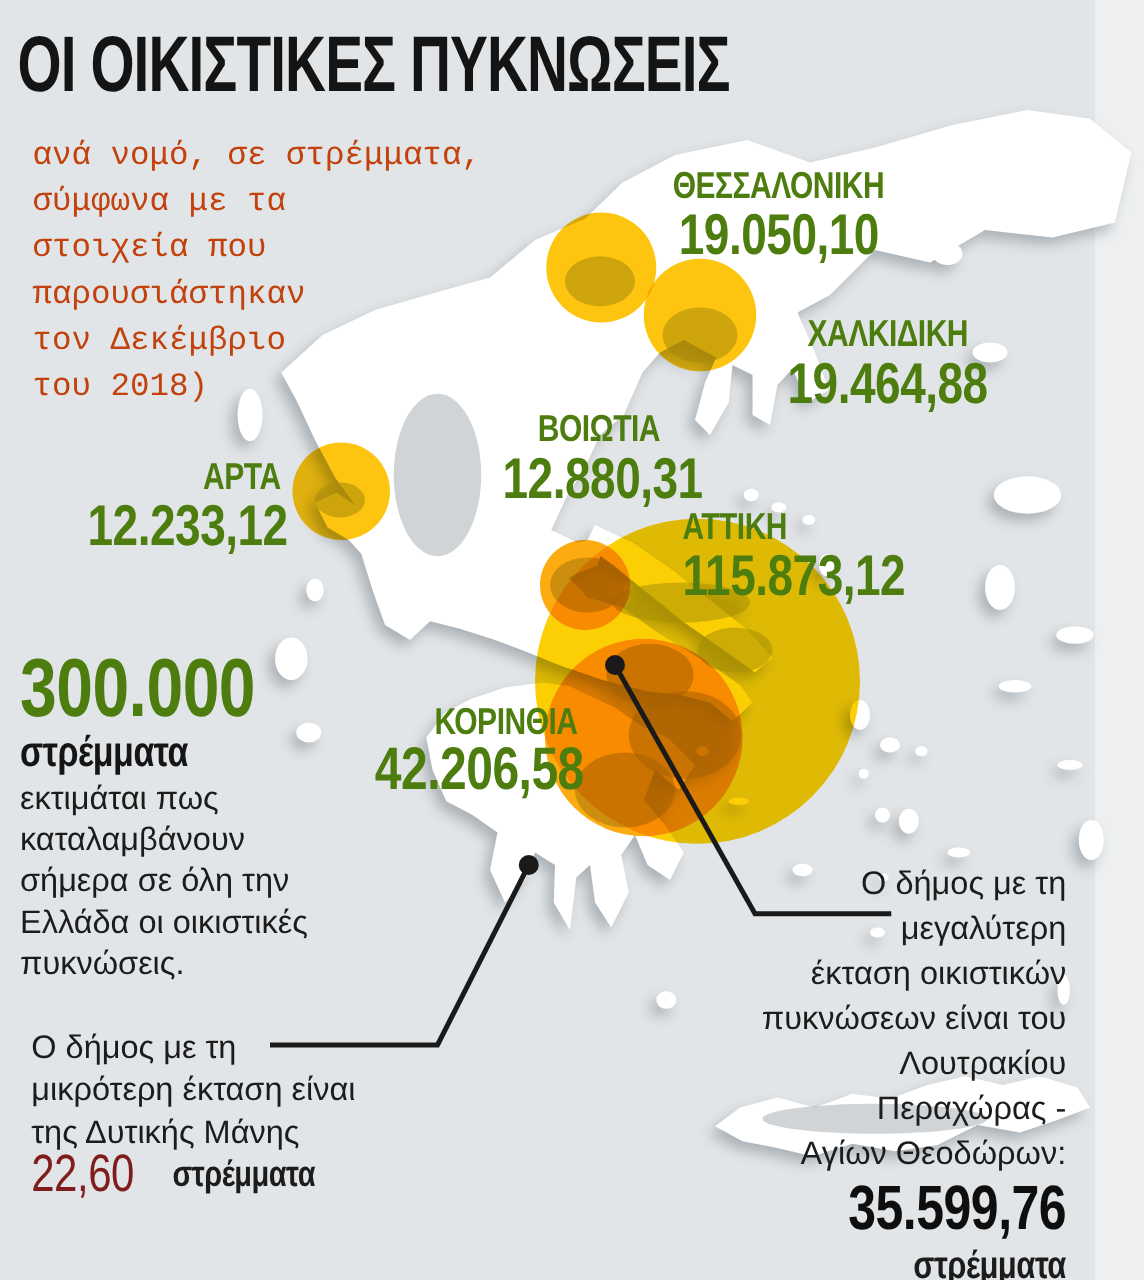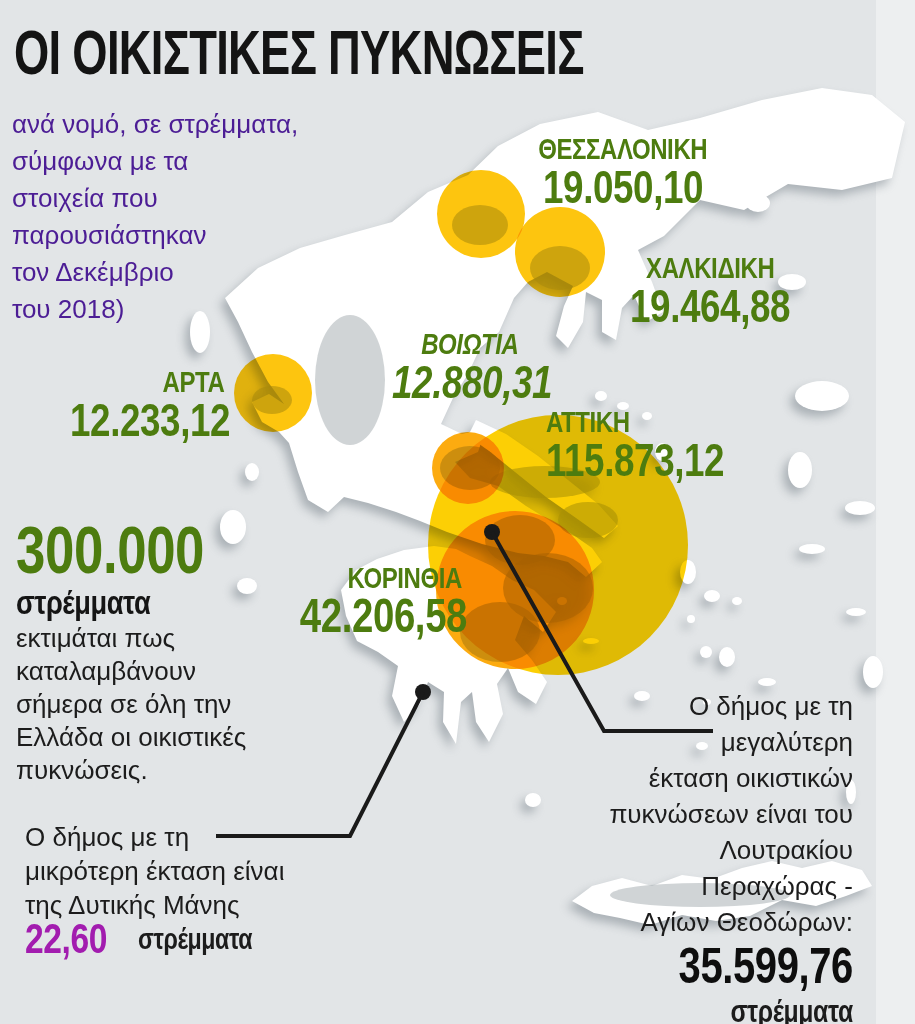--- a/index.html
+++ b/index.html
@@ -31,46 +31,46 @@
   
   .cx{display:inline-block;transform:scaleX(.8);letter-spacing:-.5px;}
   .oL{transform-origin:0 50%;}
   .oC{transform-origin:50% 50%;}
   .oR{transform-origin:100% 50%;}
 
   #title{position:absolute;left:14px;top:16px;font-size:63px;font-weight:bold;
          white-space:nowrap;color:#141414;}
   #title .cx{transform:scaleX(.72);letter-spacing:-1px;}
 
-  #subtitle{position:absolute;left:12px;top:106px;font-size:26px;line-height:37px;color:#4c1d95;}
+  #subtitle{position:absolute;left:26px;top:106px;font-size:26px;line-height:37px;color:#c2410c;font-family:Liberation Mono, monospace;}
 
   .rlabel{position:absolute;font-weight:bold;color:#4d7c0f;white-space:nowrap;}
   .rlabel .rname{display:block;font-size:30px;line-height:31px;}
   .rlabel .rvalue{display:block;font-size:46px;line-height:46px;}
   .rlabel.center{text-align:center;}
   .rlabel.right{text-align:right;}
 
   #lbl-thessaloniki{left:513px;top:133px;width:220px;}
   #lbl-chalkidiki{left:608px;top:252px;width:205px;}
   #lbl-arta{left:30px;top:366px;width:194px;}
-  #lbl-boiotia{left:372px;top:328px;width:195px;font-style:italic;}
+  #lbl-boiotia{left:382px;top:328px;width:195px;}
   #lbl-attiki{left:546px;top:406px;width:220px;text-align:left;}
   #lbl-korinthia{left:258px;top:562px;width:204px;}
   #lbl-korinthia .rvalue{font-size:48px;}
 
   #total{position:absolute;left:16px;top:518px;width:280px;}
   #total .num{display:block;font-size:66px;line-height:64px;font-weight:bold;color:#4d7c0f;white-space:nowrap;}
   #total .unit{display:block;font-size:34px;line-height:40px;font-weight:bold;white-space:nowrap;}
   #total .tline{display:block;font-size:26px;line-height:33px;color:#1c1c1c;white-space:nowrap;}
 
   .annota{font-size:26px;line-height:34px;color:#1c1c1c;}
   #ann-min{position:absolute;left:25px;top:820px;width:330px;}
   #ann-min .aline{display:block;white-space:nowrap;}
   #ann-min .valrow{margin-top:2px;white-space:nowrap;}
-  #ann-min .val{font-size:42px;font-weight:bold;color:#a21caf;vertical-align:-4px;}
+  #ann-min .val{font-size:42px;font-weight:normal;color:#7f1d1d;vertical-align:-4px;}
   #ann-min .vunit{font-size:29px;font-weight:bold;margin-left:10px;}
 
   #ann-max{position:absolute;right:62px;top:688px;width:340px;text-align:right;line-height:36px;}
   #ann-max .aline{display:block;white-space:nowrap;}
   #ann-max .val{display:block;font-size:50px;line-height:52px;font-weight:bold;color:#0e0e0e;white-space:nowrap;}
   #ann-max .vunit{display:block;font-size:31px;line-height:40px;font-weight:bold;white-space:nowrap;}
 </style>
 </head>
 <body>
 

